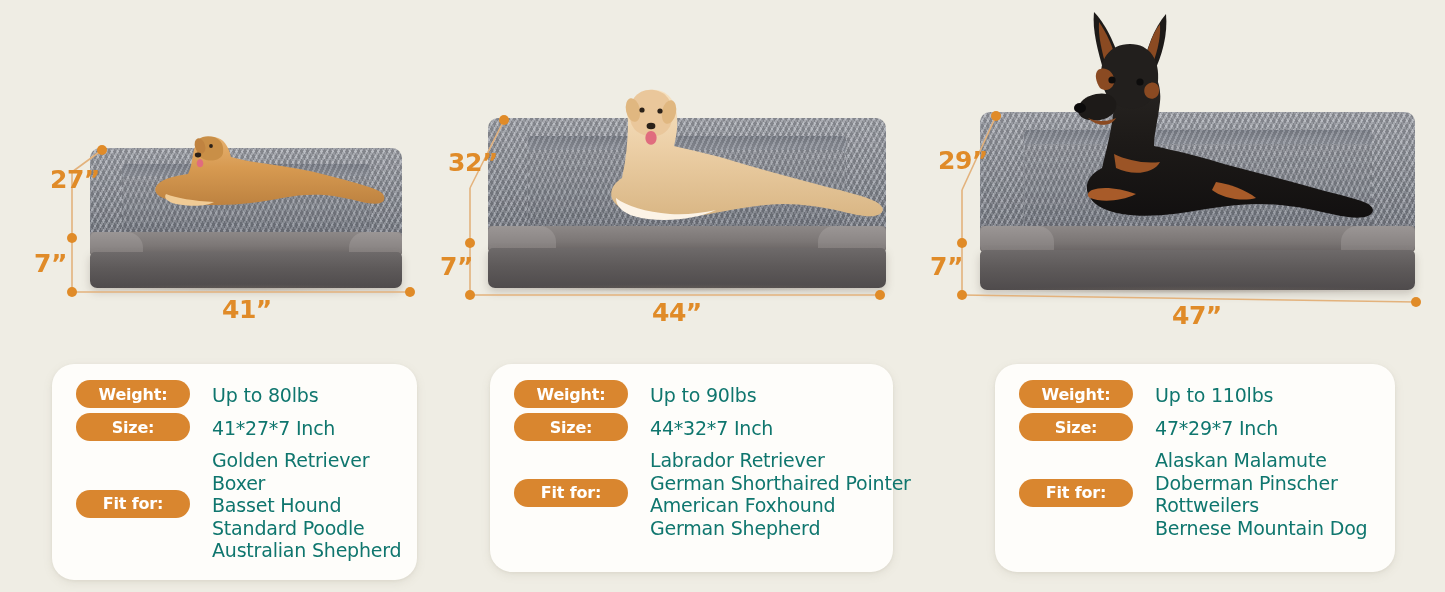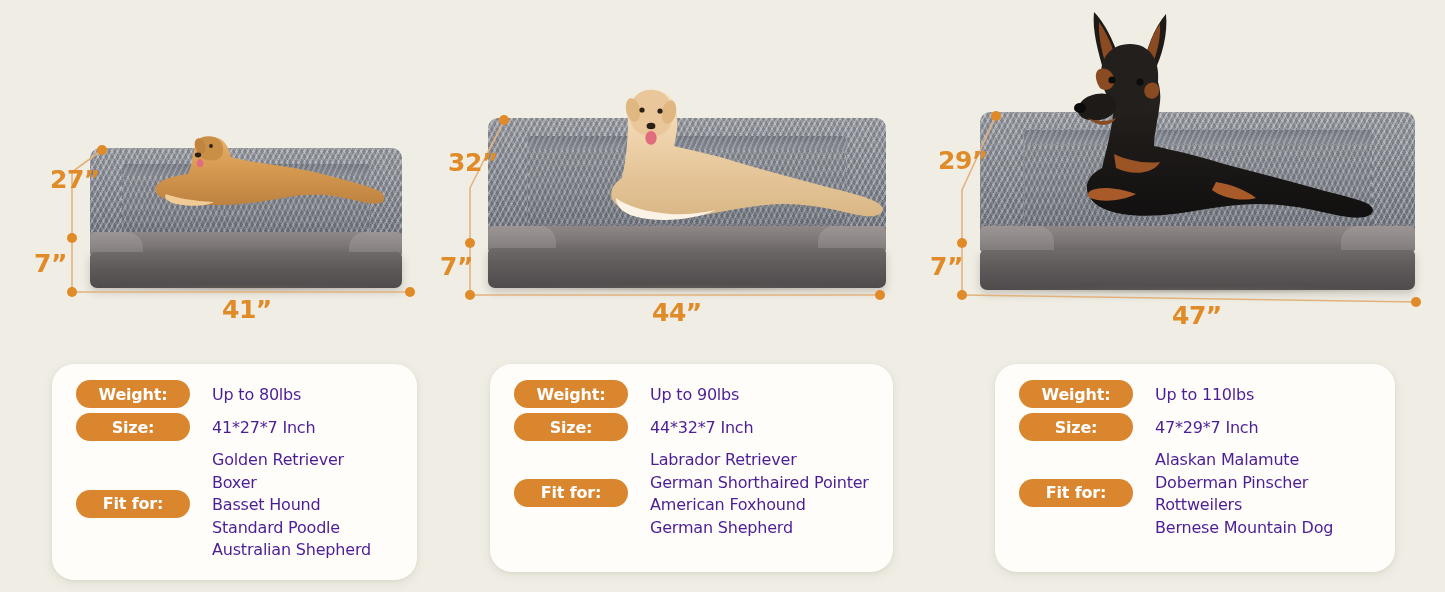--- a/index.html
+++ b/index.html
@@ -149,22 +149,22 @@
     font-size: 16px;
     font-weight: 700;
     font-family: "DejaVu Sans", "Liberation Sans", sans-serif;
     display: flex;
     align-items: center;
     justify-content: center;
     letter-spacing: -0.2px;
   }
 
   .spec-value {
-    color: #4c1d95;
-    font-size: 16px;
+    color: #0f766e;
+    font-size: 19px;
     font-family: "DejaVu Sans", "Liberation Sans", sans-serif;
     line-height: 22.5px;
     padding-left: 22px;
     padding-top: 3px;
     letter-spacing: -0.2px;
     white-space: nowrap;
   }
   .breed-list { list-style: none; }
   .breed-list li { white-space: nowrap; }
 </style>

